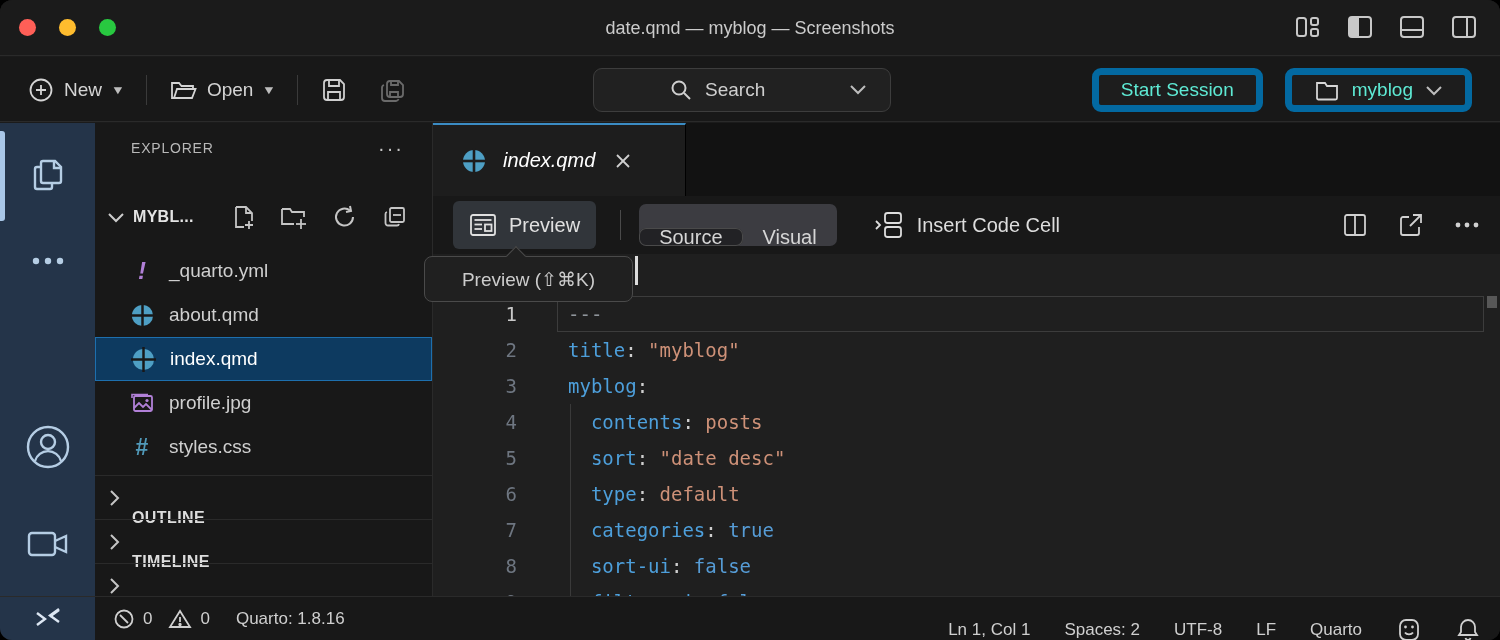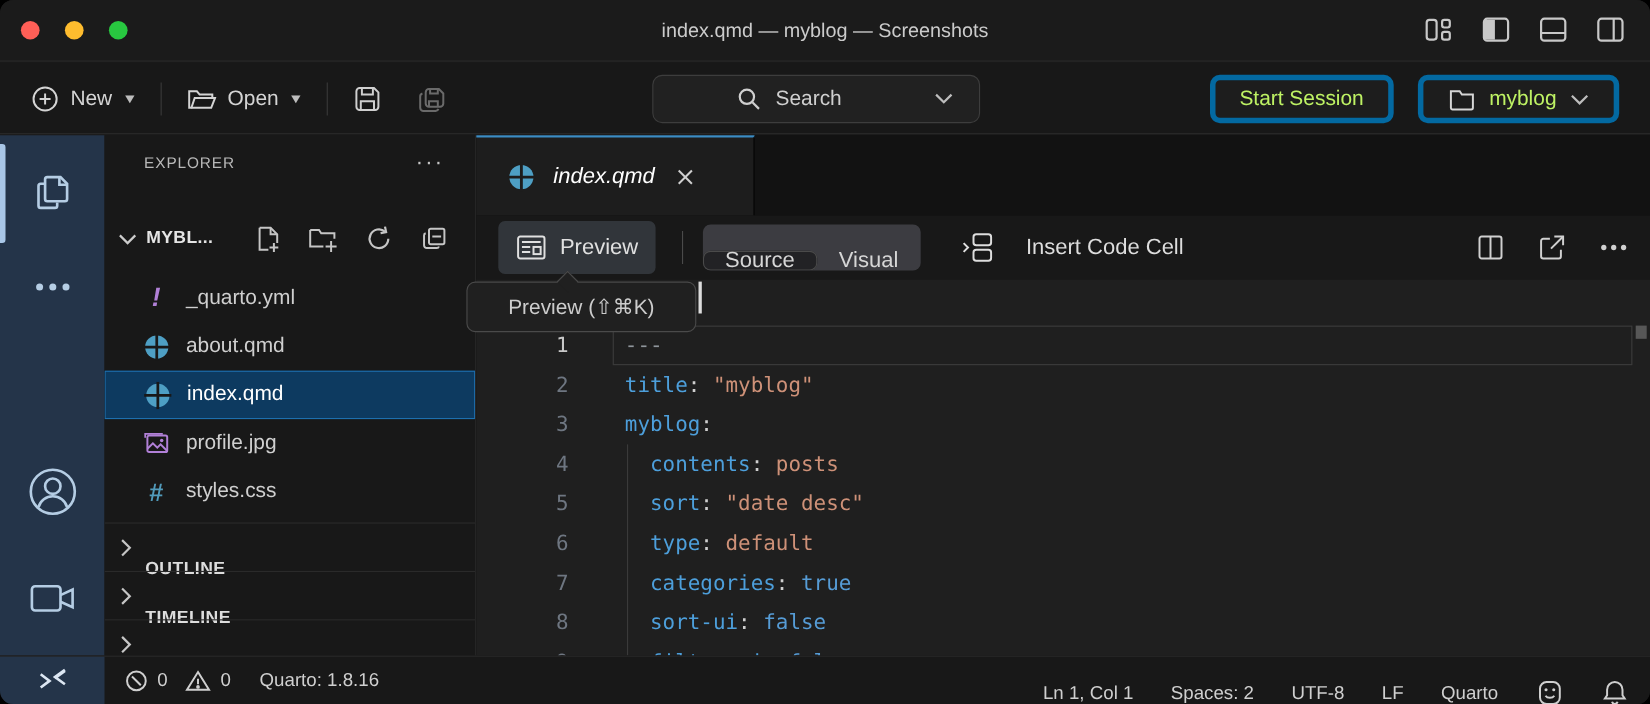--- a/index.html
+++ b/index.html
@@ -20,21 +20,21 @@
   #actionbar{position:absolute;left:0;top:57px;width:1500px;height:65px;background:#181818;border-bottom:1px solid #2a2a2a;}
   .ab-left{position:absolute;left:20px;top:0;height:65px;display:flex;align-items:center;gap:14px;color:#d4d4d4;font-size:19px;}
   .ab-btn{display:flex;align-items:center;gap:10px;padding:6px 8px;border-radius:6px;cursor:pointer;}
   .caret{font-size:12px;color:#bdbdbd;transform:scaleX(1.2);}
   .vsep{width:1px;height:30px;background:#3a3a3a;}
   #search-box{position:absolute;left:593px;top:11px;width:298px;height:44px;background:#212121;border:1px solid #3d3d3d;border-radius:9px;display:flex;align-items:center;color:#cfcfcf;font-size:19px;}
   #search-box .mag{margin-left:75px;}
   #search-box .lbl{margin-left:12px;}
   #search-box .chev{position:absolute;right:22px;}
   .ab-right{position:absolute;right:28px;top:11px;display:flex;gap:22px;}
-  .pill-btn{height:44px;border:5px solid #0369a1;border-radius:9px;display:flex;align-items:center;justify-content:center;gap:12px;padding:0 22px;font-size:19px;color:#bef264;cursor:pointer;background:#1d1d1d;}
+  .pill-btn{height:44px;border:7px solid #0369a1;border-radius:9px;display:flex;align-items:center;justify-content:center;gap:12px;padding:0 22px;font-size:19px;color:#5eead4;cursor:pointer;background:#1d1d1d;}
 
   
   #activitybar{position:absolute;left:0;top:123px;width:95px;height:473px;background:#243449;}
   #activitybar .act-ind{position:absolute;left:0;top:8px;width:5px;height:90px;background:#a9c7e8;border-radius:0 3px 3px 0;}
   .act-icon{position:absolute;left:0;width:95px;display:flex;justify-content:center;color:#b5cde4;cursor:pointer;}
 
   
   #sidebar{position:absolute;left:95px;top:123px;width:338px;height:473px;background:#181818;border-right:1px solid #2a2a2a;overflow:hidden;}
   #explorer-head{position:absolute;left:0;top:0;width:100%;height:50px;display:flex;align-items:center;}
   #explorer-title{margin-left:36px;font-size:14px;letter-spacing:.8px;color:#b8b8b8;}
@@ -61,21 +61,21 @@
   #tab-active .tab-close{margin-left:18px;color:#d0d0d0;cursor:pointer;}
   #tab-active .qmd-globe{margin-left:28px;}
   #editor-toolbar{position:absolute;left:0;top:73px;width:100%;height:58px;background:#181818;display:flex;align-items:center;}
   #preview-btn{position:relative;margin-left:20px;height:48px;padding:0 16px;background:#31353a;border-radius:6px;display:flex;align-items:center;gap:12px;font-size:20px;color:#e0e0e0;cursor:pointer;}
   #render-save{display:flex;align-items:center;gap:16px;margin-left:16px;font-size:20px;color:#d8d8d8;cursor:pointer;}
   #render-save .cbx{width:27px;height:27px;border:2px solid #9a9a9a;border-radius:6px;background:transparent;}
   #mode-toggle{display:flex;margin-left:30px;background:#3c3c41;border-radius:7px;overflow:hidden;height:42px;cursor:pointer;}
   #mode-toggle .seg{display:flex;align-items:center;justify-content:center;padding:0 20px;font-size:20px;color:#d6d6d6;margin-top:24px;}
   #mode-toggle .seg.active{background:#222225;border-radius:7px;box-shadow:inset 0 0 0 1px #4a4a4a;}
   #toolbar-sep{width:1px;height:30px;background:#4a4a4a;margin-left:26px;margin-right:0px;}
-  #insert-cell{display:flex;align-items:center;gap:28px;margin-left:36px;font-size:20px;color:#dddddd;cursor:pointer;}
+  #insert-cell{display:flex;align-items:center;gap:12px;margin-left:36px;font-size:20px;color:#dddddd;cursor:pointer;}
   .et-right{position:absolute;right:20px;display:flex;gap:30px;align-items:center;color:#d0d0d0;}
 
   
   #code-area{position:absolute;left:0;top:131px;width:100%;height:342px;background:#1f1f1f;overflow:hidden;font-family:"DejaVu Sans Mono","Liberation Mono",monospace;font-size:19px;}
   #code-lines{position:absolute;left:0;top:42px;width:100%;}
   .code-row{position:relative;height:36px;display:flex;align-items:center;}
   .gutter{width:84px;flex:0 0 84px;text-align:right;color:#6e7681;font-size:19px;}
   .code-text{margin-left:51px;white-space:pre;}
   .code-row.current .gutter{color:#c8c8c8;}
   .cur-line-box{position:absolute;left:124px;right:16px;top:0;height:36px;border:1px solid #3c3c3c;pointer-events:none;}
@@ -103,21 +103,21 @@
 </style>
 </head>
 <body>
 
 <div id="window">
 
   <div id="titlebar">
     <div class="traffic" id="tl-red"></div>
     <div class="traffic" id="tl-yellow"></div>
     <div class="traffic" id="tl-green"></div>
-    <div id="window-title">index.qmd — myblog — Screenshots</div>
+    <div id="window-title">date.qmd — myblog — Screenshots</div>
     <div class="tb-icons">
       <span>
         <svg width="28" height="28" viewBox="0 0 28 28" fill="none" stroke="#c8c8c8" stroke-width="2">
           <rect x="3" y="5" width="9" height="18" rx="2.5"></rect>
             <rect x="17" y="5" width="7" height="7" rx="2"></rect>
             <rect x="17" y="16" width="7" height="7" rx="2"></rect>
         </svg>
       </span>
       <span>
         <svg width="28" height="28" viewBox="0 0 28 28" fill="none" stroke="#c8c8c8" stroke-width="2">

